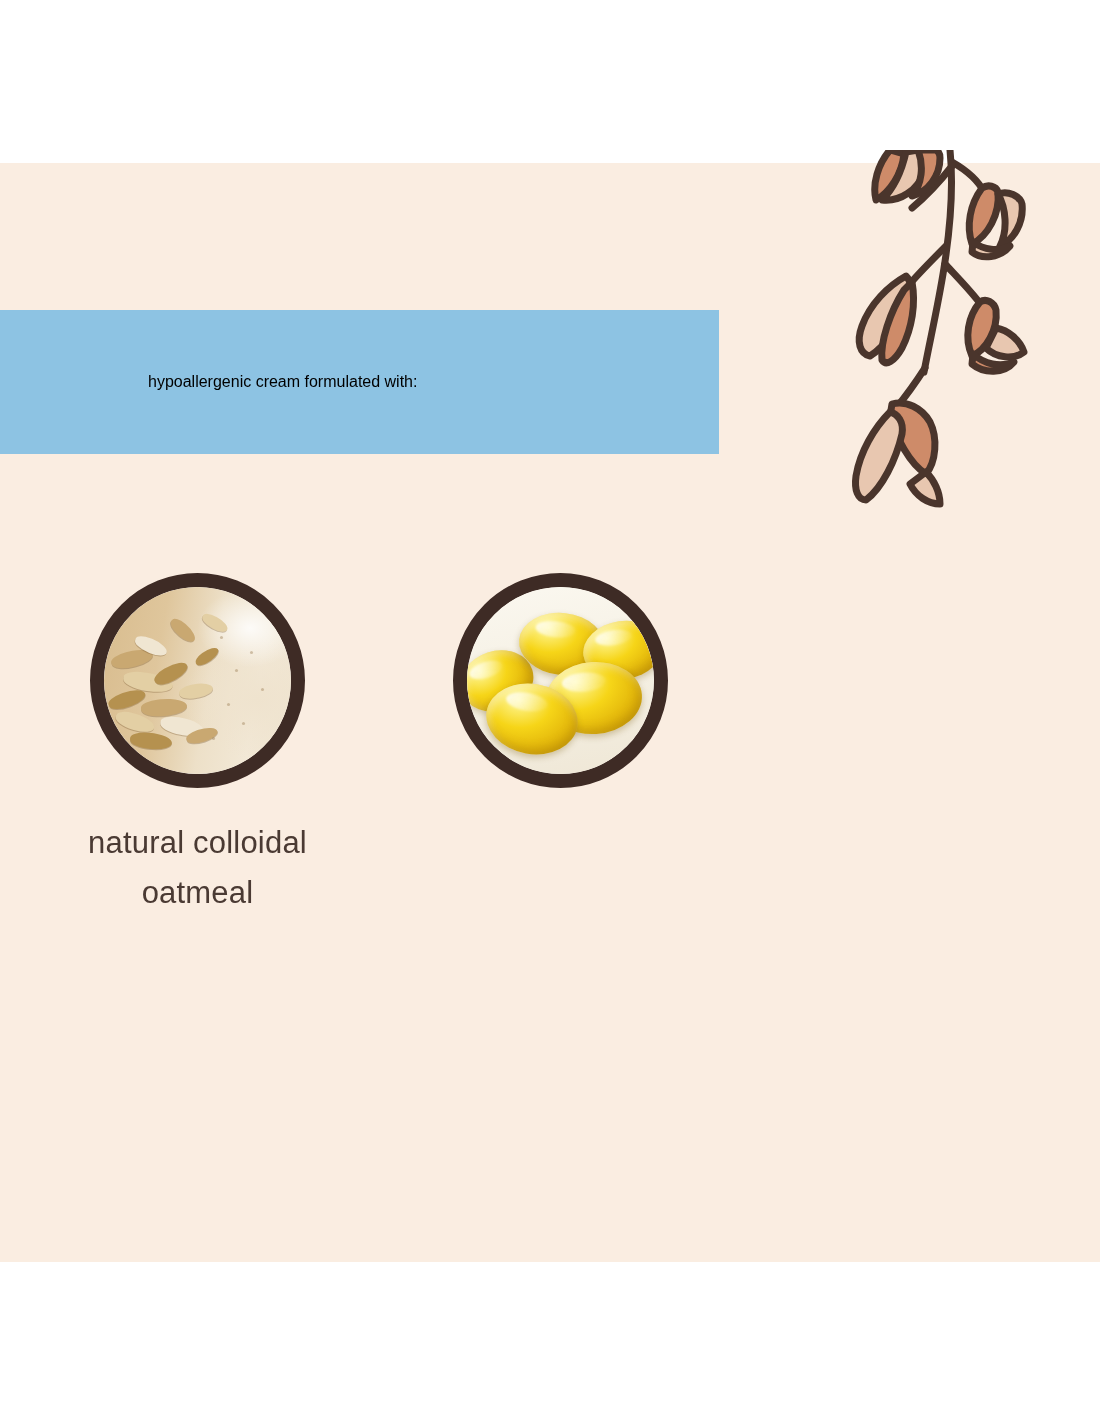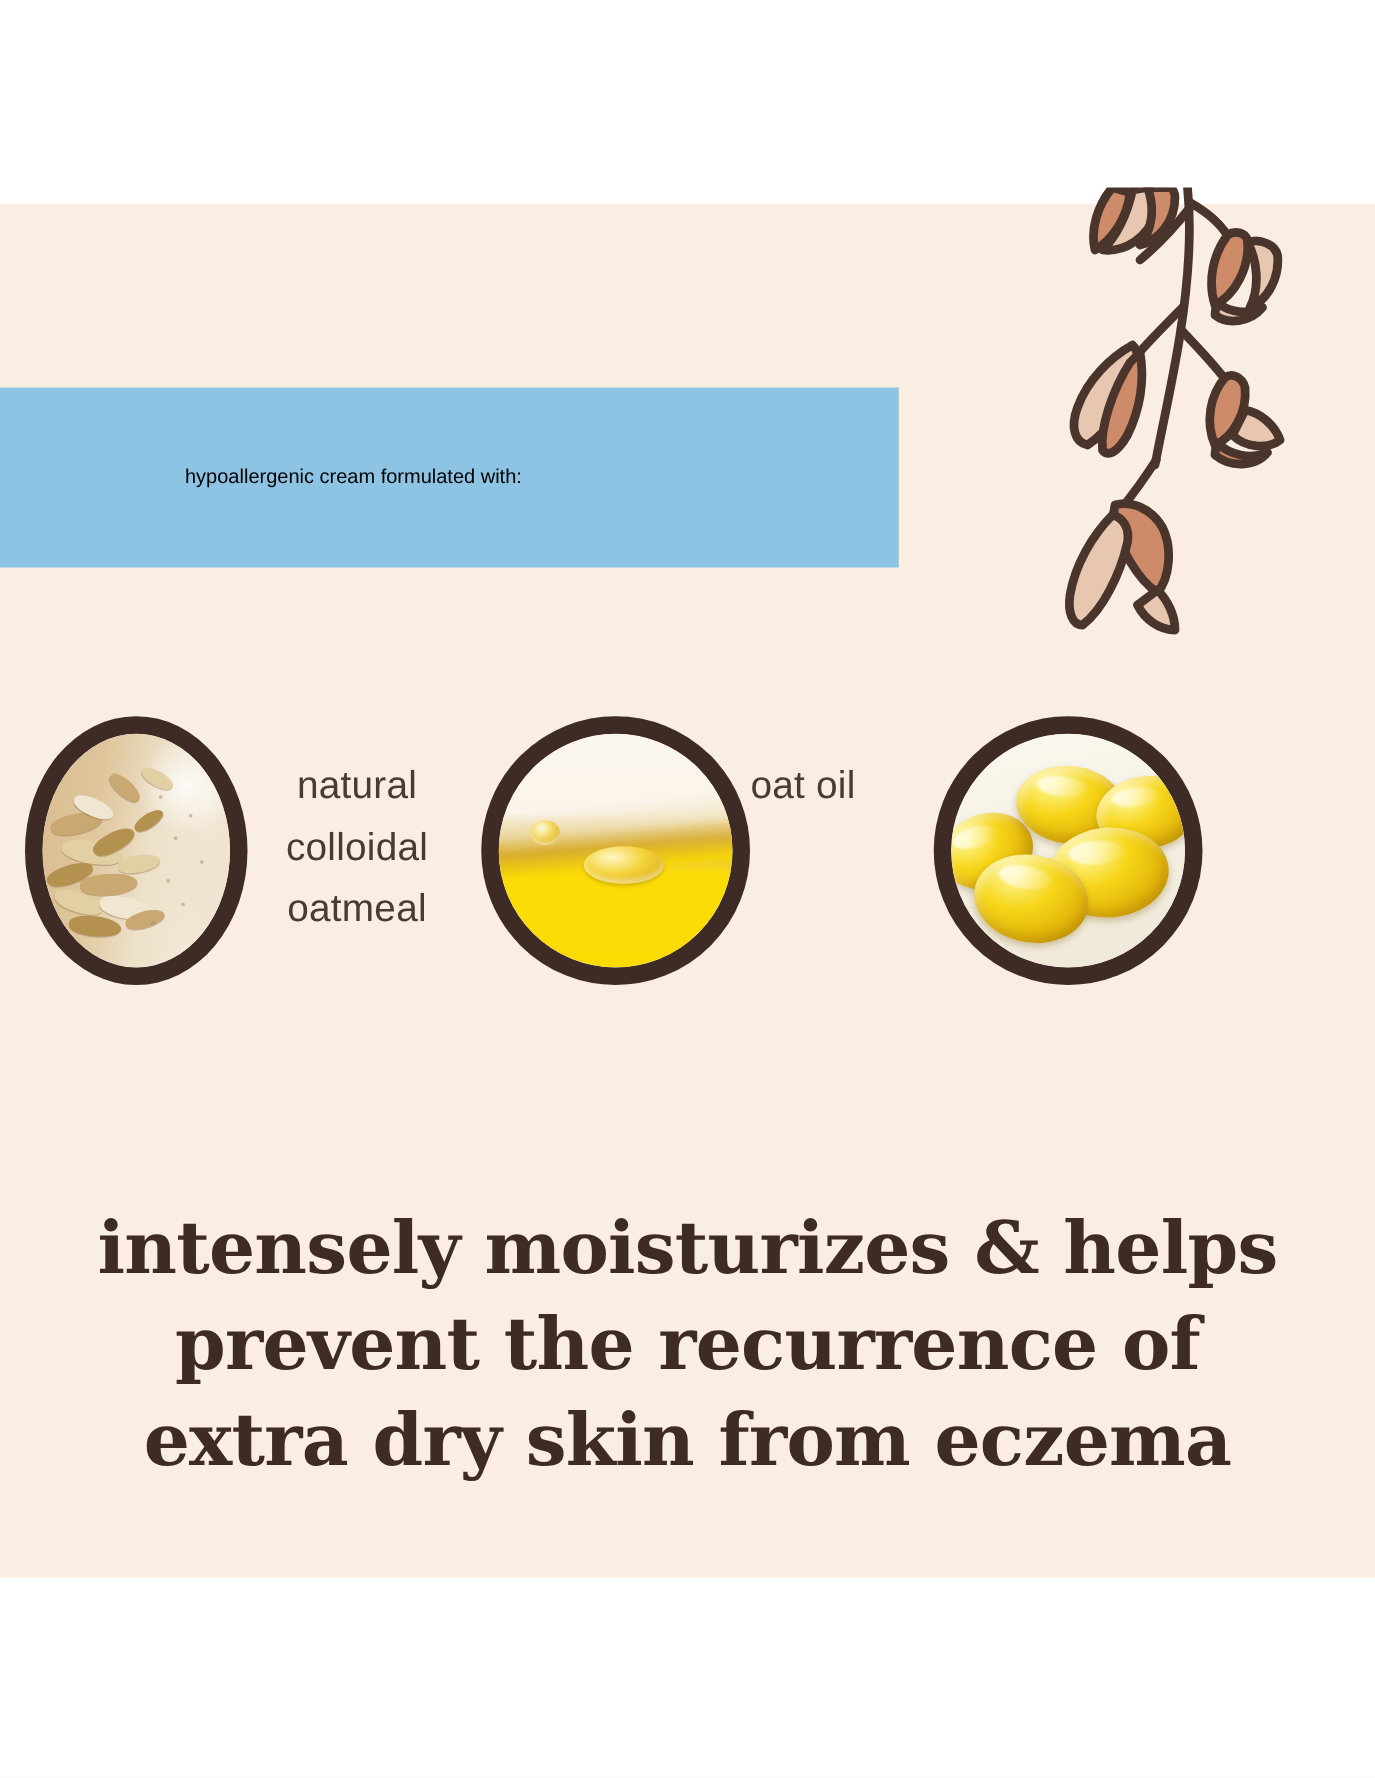--- a/index.html
+++ b/index.html
@@ -62,22 +62,22 @@
     position: absolute;
     left: 0;
     top: 573px;
     width: 1100px;
     display: flex;
     align-items: flex-start;
   }
   .ingredient {
     width: 355px;
     display: flex;
-    flex-direction: row;
-    align-items: flex-start;
+    flex-direction: column;
+    align-items: center;
   }
   .ingredient.ing-0 { margin-left: 20px; }
   .ingredient.ing-1 { margin-left: 12px; }
   .ingredient.ing-2 { margin-left: 8px; }
 
   .circle {
     width: 215px;
     height: 215px;
     border-radius: 50%;
     border: 14px solid #3E2B25;
@@ -293,32 +293,20 @@
           <div class="speck" style="left:78%;top:34%;"></div>
           <div class="speck" style="left:74%;top:72%;"></div>
           <div class="speck" style="left:84%;top:54%;"></div>
           <div class="speck" style="left:58%;top:80%;"></div>
         </div>
       </div>
       <div class="ing-label">natural colloidal
 oatmeal</div>
     </div>
 
-    <div class="ingredient ing-1">
-      <div class="circle">
-        <div class="circle-inner">
-          <div class="sw-oil"></div>
-          <div class="oil-sheen"></div>
-          <div class="oil-surface"></div>
-          <div class="droplet-small"></div>
-          <div class="droplet-big"></div>
-        </div>
-      </div>
-      <div class="ing-label">oat oil</div>
-    </div>
 
     <div class="ingredient ing-2">
       <div class="circle">
         <div class="circle-inner">
           <div class="sw-caps"></div>
           <div class="capsule" style="left:-4%;top:34%;width:74px;height:60px;transform:rotate(-18deg);">
               <span class="hl"></span>
             </div>
           <div class="capsule" style="left:28%;top:14%;width:86px;height:62px;transform:rotate(6deg);">
               <span class="hl"></span>
@@ -331,17 +319,14 @@
             </div>
           <div class="capsule" style="left:10%;top:52%;width:92px;height:70px;transform:rotate(10deg);">
               <span class="hl"></span>
             </div>
         </div>
       </div>
     </div>
 
   </div>
 
-  <div id="headline">intensely moisturizes &amp; helps
-prevent the recurrence of
-extra dry skin from eczema</div>
 
 </div>
 
 </body></html>

